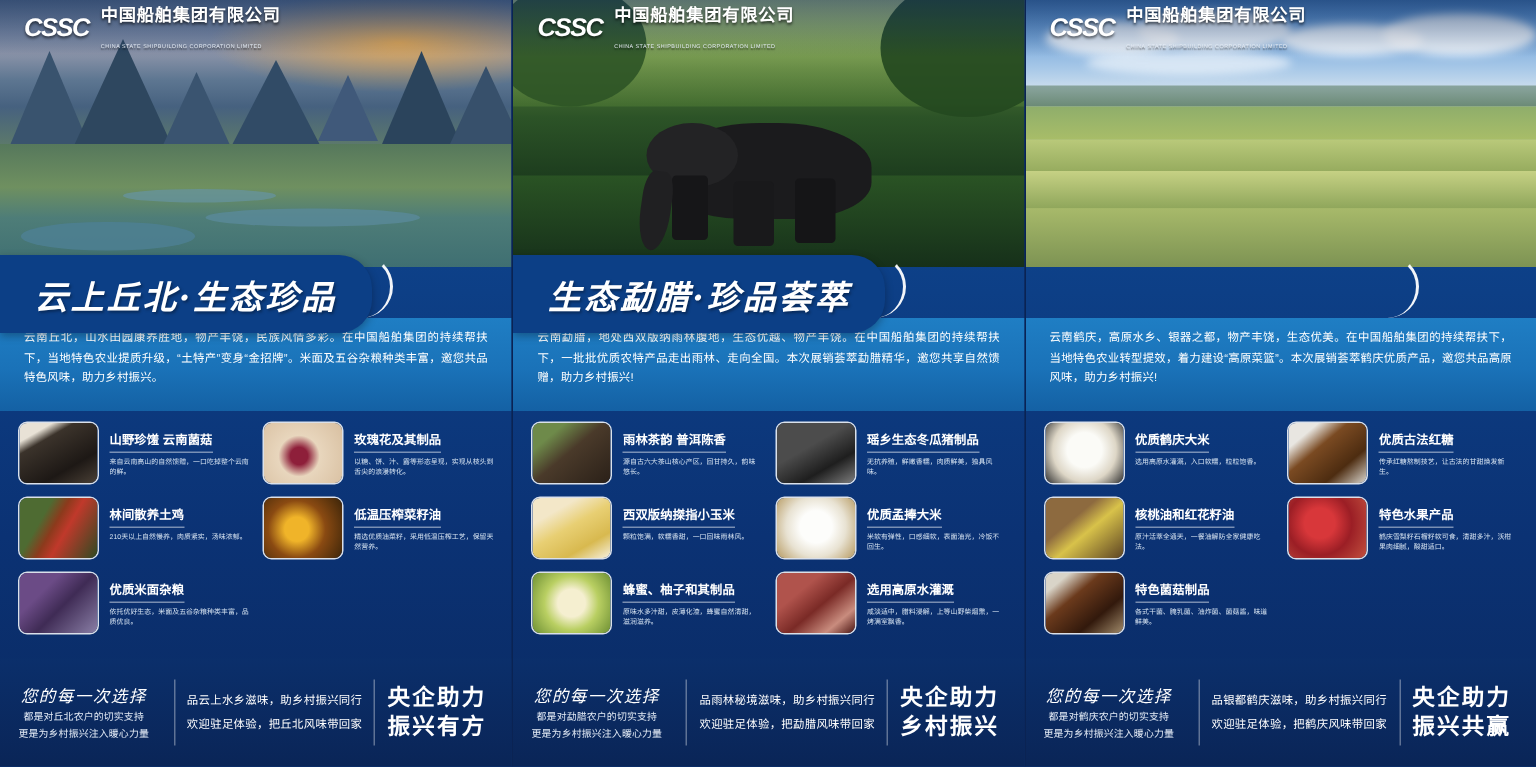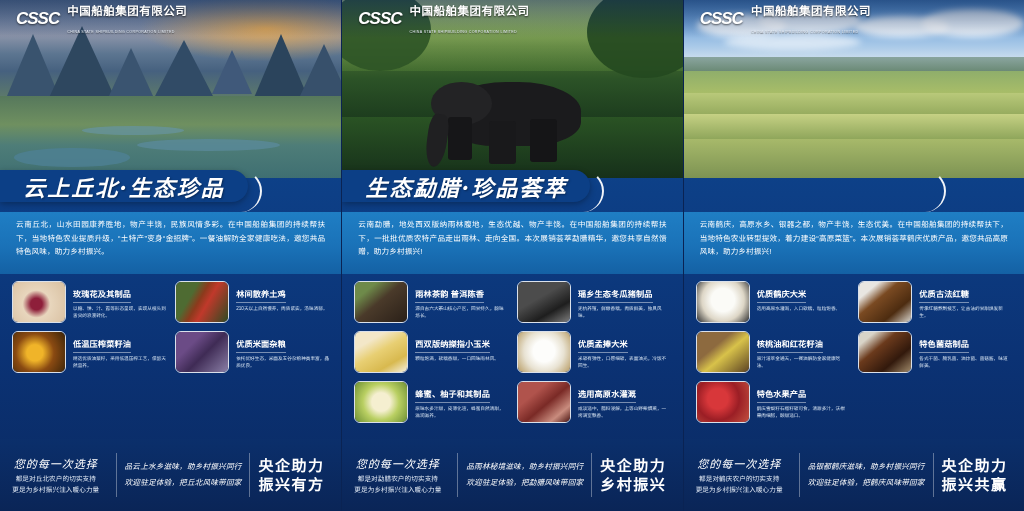--- a/index.html
+++ b/index.html
@@ -61,21 +61,21 @@
     font-family: "Liberation Sans", sans-serif;
   }
   .logo-cn { font-size: 11.5px; font-weight: bold; color: #fff; letter-spacing: .5px;
     text-shadow: 0 1px 2px rgba(0,0,0,.7); line-height: 1.05; }
   .logo-en { font-size: 3.6px; color: #e6edf6; letter-spacing: .35px; white-space: nowrap;
     text-shadow: 0 1px 1px rgba(0,0,0,.6); }
 
   
   .ribbon {
     position: absolute; top: 170px; left: 0;
-    width: 248px; height: 32px;
+    width: 248px; height: 52px;
     background: #0c3f86;
     border-top-right-radius: 22px; border-bottom-right-radius: 22px;
     display: flex; align-items: center; justify-content: center;
     z-index: 5;
     box-shadow: 0 2px 6px rgba(0,0,0,.3);
   }
   .ribbon::after {
     content:""; position:absolute; right:-4px; top:0; bottom:0; width: 10px;
     background: #ffffff; opacity:.9;
     border-top-right-radius: 22px; border-bottom-right-radius: 22px;
@@ -146,21 +146,21 @@
     padding: 0 10px;
   }
   .foot-col-1 { width: 104px; text-align: center; padding-right: 6px; }
   .script-line {
     font-family: "DejaVu Serif", "Liberation Serif", serif;
     font-style: italic; font-size: 11px; color: #fff;
     letter-spacing: 1px; white-space: nowrap;
   }
   .foot-sub { font-size: 6.6px; color: #e3ebf6; line-height: 1.62; margin-top: 3px; letter-spacing: .1px; }
   .vline { width: 1px; align-self: stretch; margin: 14px 8px; background: rgba(255,255,255,.35); }
-  .foot-col-2 { flex: 1 1 auto; text-align: center; font-style: italic; }
+  .foot-col-2 { flex: 1 1 auto; text-align: center; }
   .foot-col-2 div { font-size: 7.6px; color: #ffffff; line-height: 2.05; letter-spacing: .2px; white-space: nowrap; }
   .foot-col-3 { width: 78px; }
   .foot-col-3 div {
     font-size: 15px; font-weight: bold; color: #ffffff;
     line-height: 1.3; letter-spacing: 1.5px; white-space: nowrap;
   }
 
   
   .t-chili   { background: radial-gradient(circle at 40% 45%, #b8262a 0 18%, #7d1518 45%, #3a0b0c 100%); }
   .t-mush    { background: linear-gradient(150deg,#e8e2d6 0 18%, #3b332b 30%, #1d1815 70%, #4a4036 100%); }
@@ -208,23 +208,32 @@
           <span class="logo-en">CHINA STATE SHIPBUILDING CORPORATION LIMITED</span>
         </span>
       </div>
     </div>
 
     <div class="intro-band"></div>
     <div class="ribbon-line"></div>
     <div class="ribbon">
       <span class="ribbon-title">云上丘北·生态珍品</span>
     </div>
-    <p class="intro-text">云南丘北，山水田园康养胜地，物产丰饶，民族风情多彩。在中国船舶集团的持续帮扶下，当地特色农业提质升级，“土特产”变身“金招牌”。一餐油解防全家健康吃法，邀您共品特色风味，助力乡村振兴。</p>
+    <p class="intro-text">云南丘北，山水田园康养胜地，物产丰饶，民族风情多彩。在中国船舶集团的持续帮扶下，当地特色农业提质升级，“土特产”变身“金招牌”。米面及五谷杂粮种类丰富，邀您共品特色风味，助力乡村振兴。</p>
 
     <div class="grid">
+      <div class="card">
+        <div class="thumb">
+            <div class="thumb-fill t-mush"></div>
+          </div>
+        <div class="card-body">
+          <div class="card-title">山野珍馐 云南菌菇</div>
+          <div class="card-desc">来自云南高山的自然馈赠，一口吃掉整个云南的鲜。</div>
+        </div>
+      </div>
       <div class="card">
         <div class="thumb">
             <div class="thumb-fill t-rose"></div>
           </div>
         <div class="card-body">
           <div class="card-title">玫瑰花及其制品</div>
           <div class="card-desc">以糖、饼、汁、露等形态呈现，实现从枝头到舌尖的浪漫转化。</div>
         </div>
       </div>
       <div class="card">
@@ -432,34 +441,34 @@
         <div class="thumb">
             <div class="thumb-fill t-walnut"></div>
           </div>
         <div class="card-body">
           <div class="card-title">核桃油和红花籽油</div>
           <div class="card-desc">原汁活萃全通天，一餐油解防全家健康吃法。</div>
         </div>
       </div>
       <div class="card">
         <div class="thumb">
+            <div class="thumb-fill t-fruit"></div>
+          </div>
+        <div class="card-body">
+          <div class="card-title">特色水果产品</div>
+          <div class="card-desc">鹤庆雪梨籽石榴籽软可食，清甜多汁，沃柑果肉细腻，酸甜适口。</div>
+        </div>
+      </div>
+      <div class="card">
+        <div class="thumb">
             <div class="thumb-fill t-mushp"></div>
           </div>
         <div class="card-body">
           <div class="card-title">特色菌菇制品</div>
           <div class="card-desc">各式干菌、腌乳菌、油炸菌、菌菇酱，味道鲜美。</div>
-        </div>
-      </div>
-      <div class="card">
-        <div class="thumb">
-            <div class="thumb-fill t-fruit"></div>
-          </div>
-        <div class="card-body">
-          <div class="card-title">特色水果产品</div>
-          <div class="card-desc">鹤庆雪梨籽石榴籽软可食，清甜多汁，沃柑果肉细腻，酸甜适口。</div>
         </div>
       </div>
     </div>
 
     <div class="footer">
       <div class="foot-col-1">
         <div class="script-line">您的每一次选择</div>
         <div class="foot-sub">都是对鹤庆农户的切实支持</div>
         <div class="foot-sub" style="margin-top:0">更是为乡村振兴注入暖心力量</div>
       </div>

